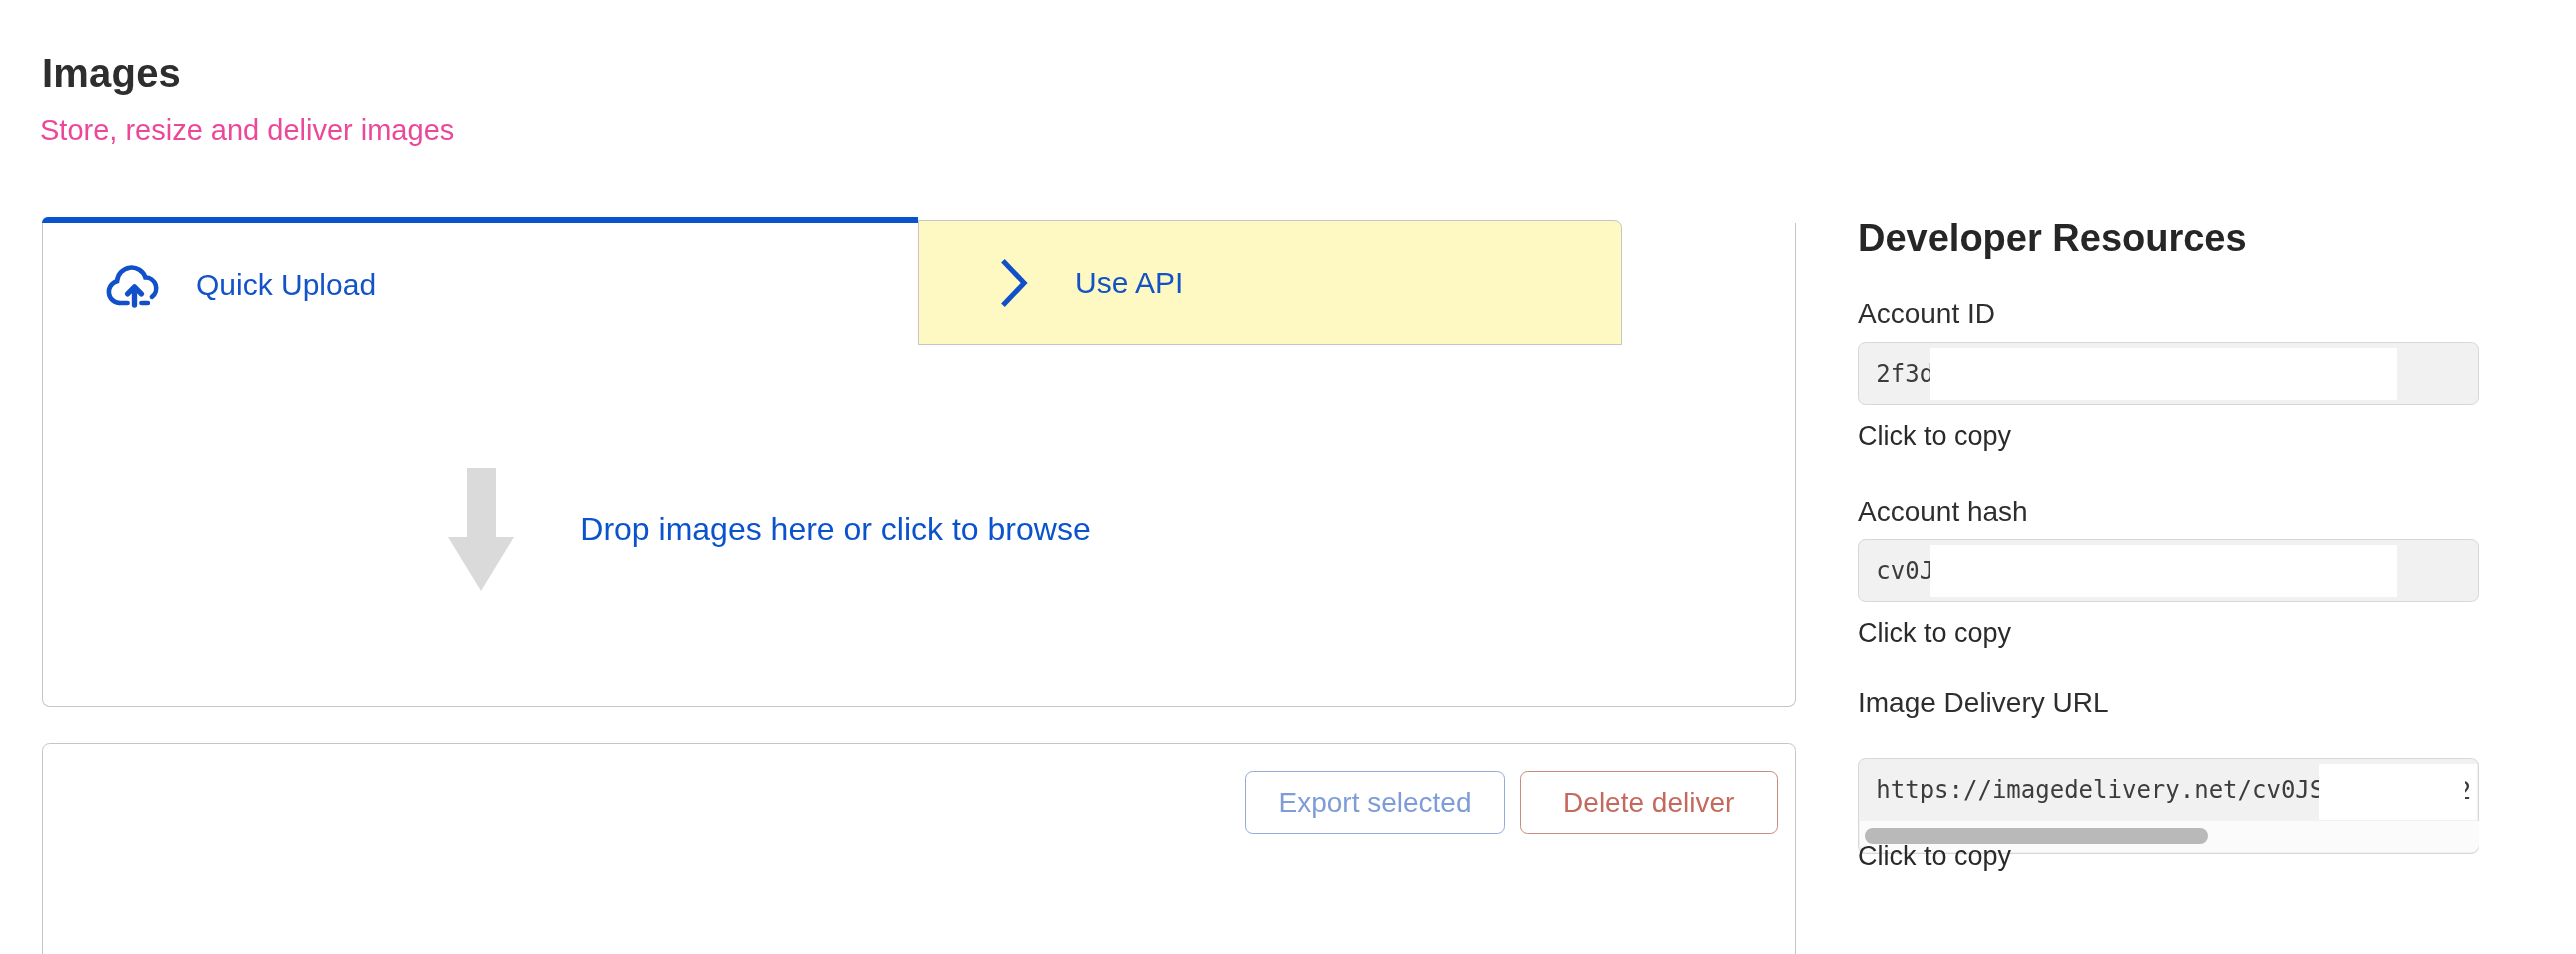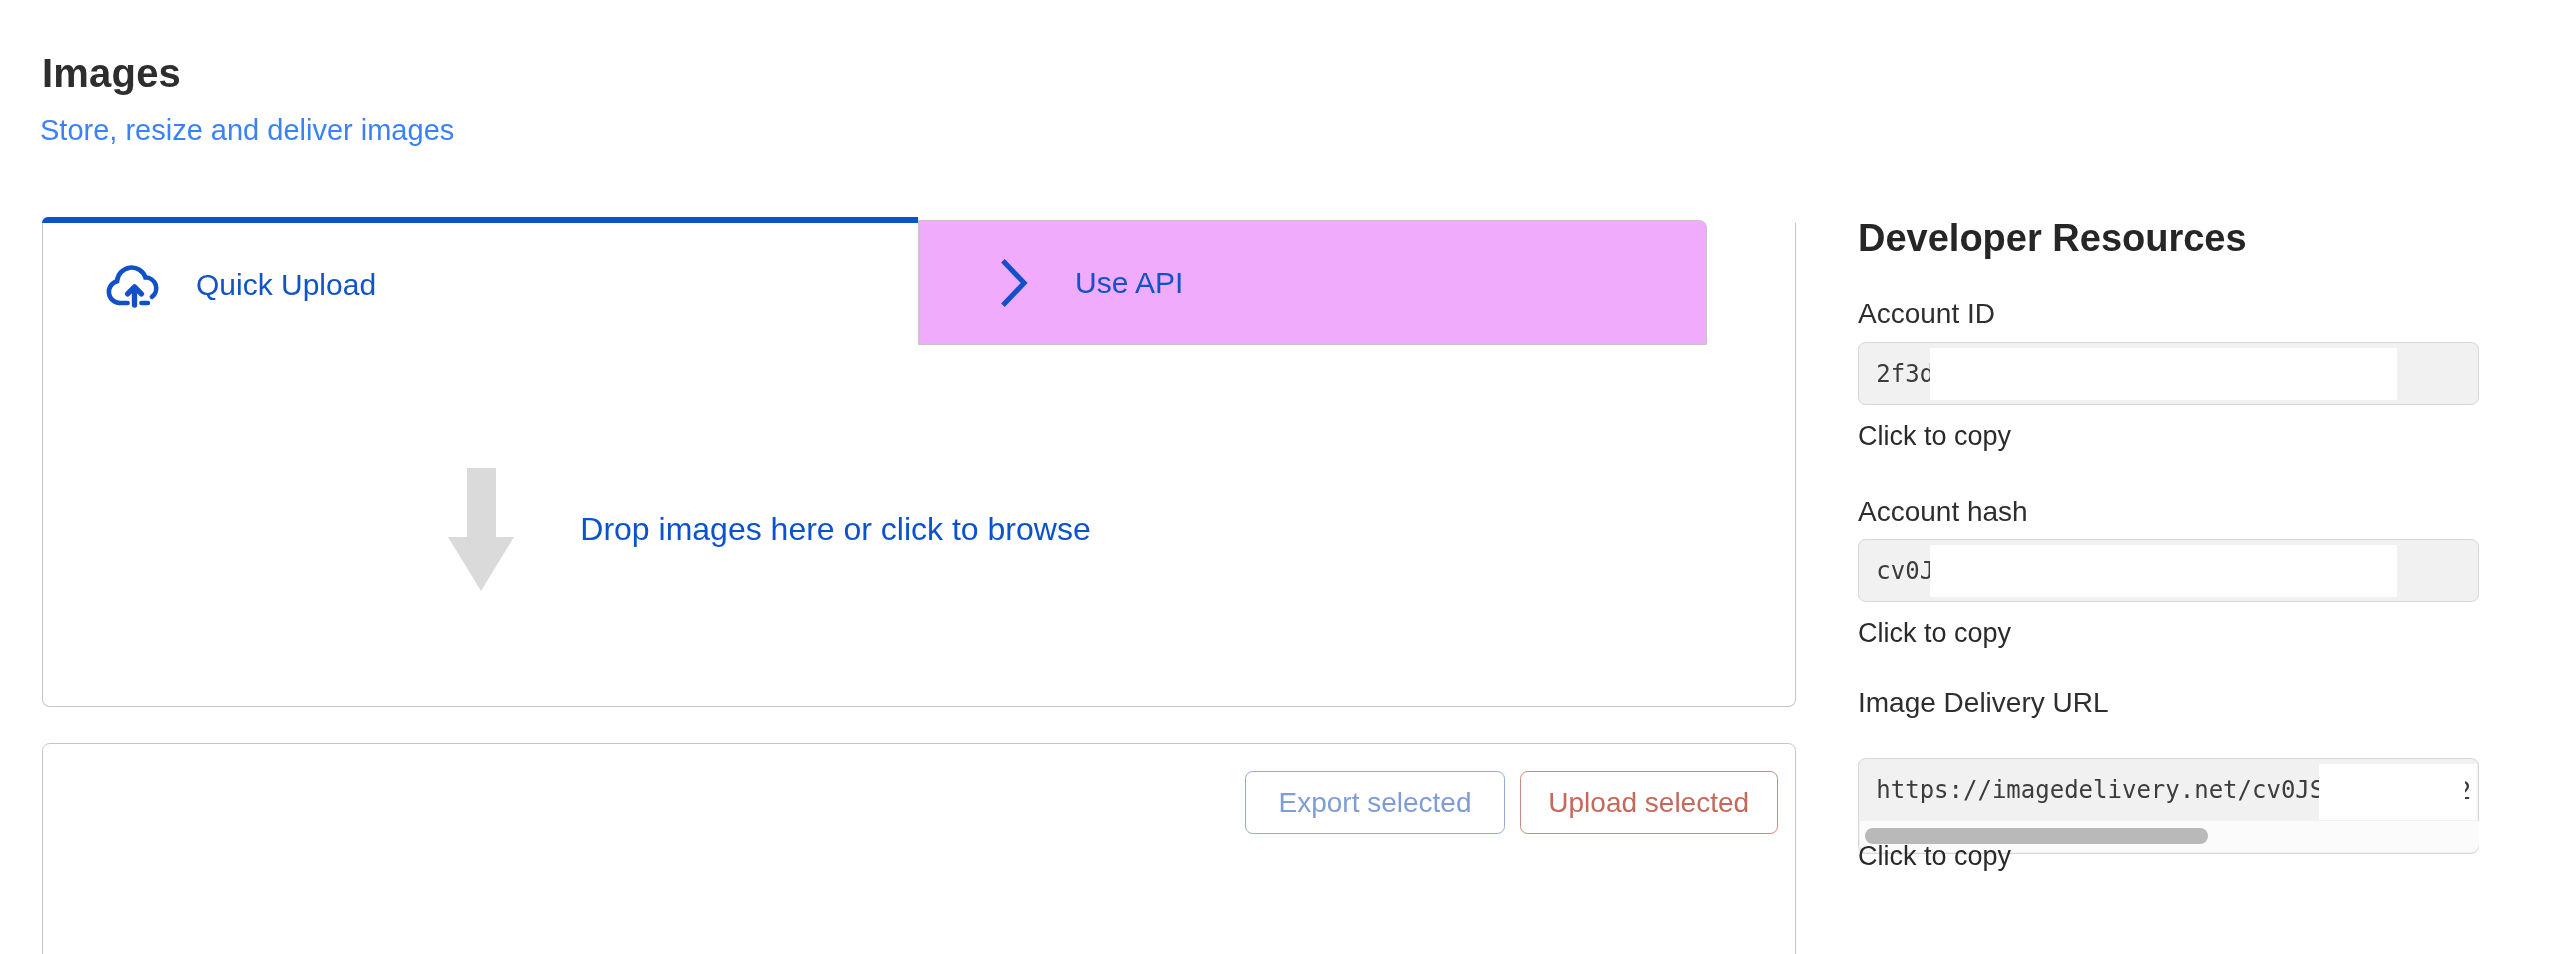--- a/index.html
+++ b/index.html
@@ -2,31 +2,31 @@
 <html><head>
 <meta charset="utf-8">
 <style>
   * { margin:0; padding:0; box-sizing:border-box; }
   html,body { background:#fff; }
   body { font-family:"Liberation Sans", sans-serif; color:#303030; }
   #app { position:relative; width:2576px; height:954px; overflow:hidden; background:#fff; }
 
   
   .page-title { position:absolute; left:42px; top:35px; font-size:40px; font-weight:700; color:#2e2e2e; letter-spacing:0.2px;margin-top:16px; }
-  .page-subtitle { position:absolute; left:40px; top:114px; font-size:29px; font-weight:400; color:#3b82f6; }
+  .page-subtitle { position:absolute; left:40px; top:114px; font-size:29px; font-weight:400; color:#ec4899; }
 
   
   .active-tab-bar { position:absolute; left:42px; top:217px; width:876px; height:6.7px; background:#0b53cc; border-radius:5.8px 0 0 0; }
   .upload-panel { position:absolute; left:42px; top:223px; width:1754px; height:484px; background:#fff;
                   border-left:1px solid #c5c5c5; border-right:1px solid #c5c5c5; border-bottom:1px solid #c5c5c5;
                   border-radius:0 0 7.7px 7.7px; }
   .tab-quick { position:absolute; left:42px; top:224px; width:876px; height:121px; display:flex; align-items:center; cursor:pointer; }
   .tab-quick .tab-icon { margin-left:60px; width:65px; height:50px; }
   .tab-quick .tab-label { margin-left:29px; font-size:30px; color:#1253c8; }
-  .tab-api { position:absolute; left:918px; top:220px; width:789px; height:125px; background:#f0abfc;
+  .tab-api { position:absolute; left:918px; top:220px; width:704px; height:125px; background:#fef9c3;
              border:1px solid #c5c5c5; border-radius:0 7.7px 0 0; display:flex; align-items:center; cursor:pointer; }
   .tab-api .tab-icon { margin-left:79px; width:33px; height:54px; }
   .tab-api .tab-label { margin-left:44px; font-size:30px; color:#1253c8; }
 
   .drop-area { position:absolute; left:42px; top:464px; width:1455px; height:131px;
                display:flex; align-items:center; justify-content:center; gap:67px; cursor:pointer; }
   .big-arrow { width:65px; height:123px; position:relative; flex:0 0 auto; }
   .big-arrow .stem { position:absolute; left:18.3px; top:0; width:29px; height:69px; background:#dadada; }
   .big-arrow .head { position:absolute; left:0; top:69px; width:0; height:0;
                      border-left:33px solid transparent; border-right:33px solid transparent; border-top:54px solid #dadada; }
@@ -104,21 +104,21 @@
     <div class="big-arrow">
       <div class="stem"></div>
         <div class="head"></div>
     </div>
     <span class="drop-label">Drop images here or click to browse</span>
   </div>
 
   <div class="list-panel">
     <div class="btn-row">
       <button class="btn btn-export">Export selected</button>
-      <button class="btn btn-delete">Upload selected</button>
+      <button class="btn btn-delete">Delete deliver</button>
     </div>
     <div class="empty-row"></div>
   </div>
 
   <div class="sidebar">
     <h2 class="sidebar-title">Developer Resources</h2>
 
     <div class="res-label label-1">Account ID</div>
     <div class="res-field field-1">
       <span class="mono">2f3d</span>

